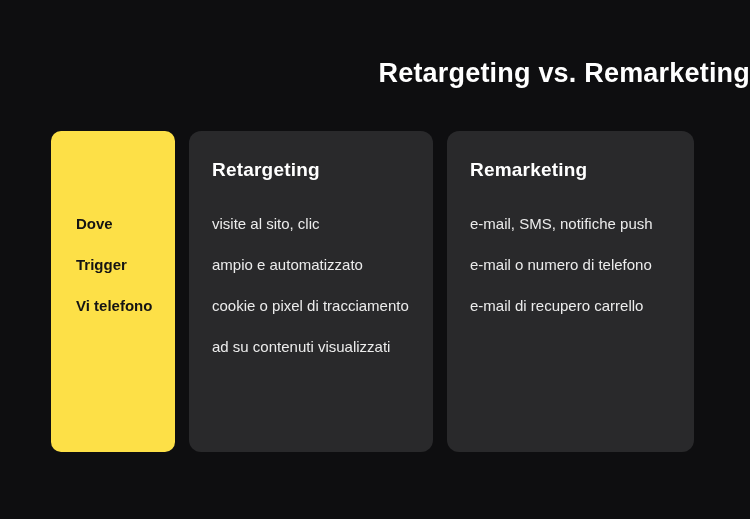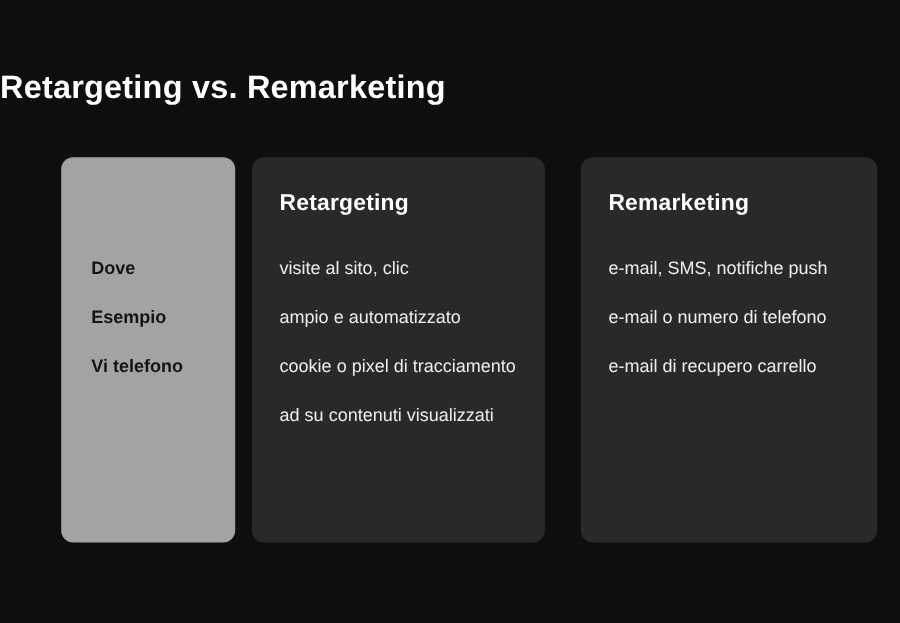--- a/index.html
+++ b/index.html
@@ -11,21 +11,21 @@
   .stage {
     position: relative;
     width: 750px;
     height: 519px;
     background: #0e0e10;
     overflow: hidden;
   }
   .page-title {
     margin: 0;
     padding-top: 56px;
-    text-align: left;
+    text-align: right;
     color: #ffffff;
     font-size: 27px;
     line-height: 34px;
     font-weight: 600;
     letter-spacing: 0.2px;
   }
   .cards {
     display: flex;
     gap: 14px;
     padding-left: 51px;
@@ -33,32 +33,33 @@
     height: 321px;
     align-items: stretch;
   }
   .card {
     box-sizing: border-box;
     border-radius: 10px;
     padding-top: 26px;
     height: 321px;
   }
   .card-light {
-    width: 145px;
-    background: #a3a3a3;
+    width: 124px;
+    background: #fde047;
     padding-left: 25px;
     padding-right: 10px;
   }
   .card-dark {
     background: #29292b;
     padding-left: 23px;
     padding-right: 12px;
+    border-radius: 12px;
   }
   .card-retargeting { width: 244px; }
-  .card-remarketing { width: 247px; margin-left: 16px; }
+  .card-remarketing { width: 247px; }
   .card-header {
     height: 26px;
     line-height: 26px;
     margin-bottom: 20px;
     color: #ffffff;
     font-size: 19px;
     font-weight: 700;
     letter-spacing: 0.2px;
   }
   .card-header.spacer { visibility: hidden; }
@@ -85,21 +86,21 @@
 
 <div class="stage">
 
   <h1 class="page-title">Retargeting vs. Remarketing</h1>
 
   <div class="cards">
 
     <div class="card card-light">
       <div class="card-header spacer"></div>
       <div class="row label">Dove</div>
-      <div class="row label">Esempio</div>
+      <div class="row label">Trigger</div>
       <div class="row label">Vi telefono</div>
     </div>
 
     <div class="card card-dark card-retargeting">
       <div class="card-header">Retargeting</div>
       <div class="row cell">visite al sito, clic</div>
       <div class="row cell">ampio e automatizzato</div>
       <div class="row cell">cookie o pixel di tracciamento</div>
       <div class="row cell">ad su contenuti visualizzati</div>
     </div>

